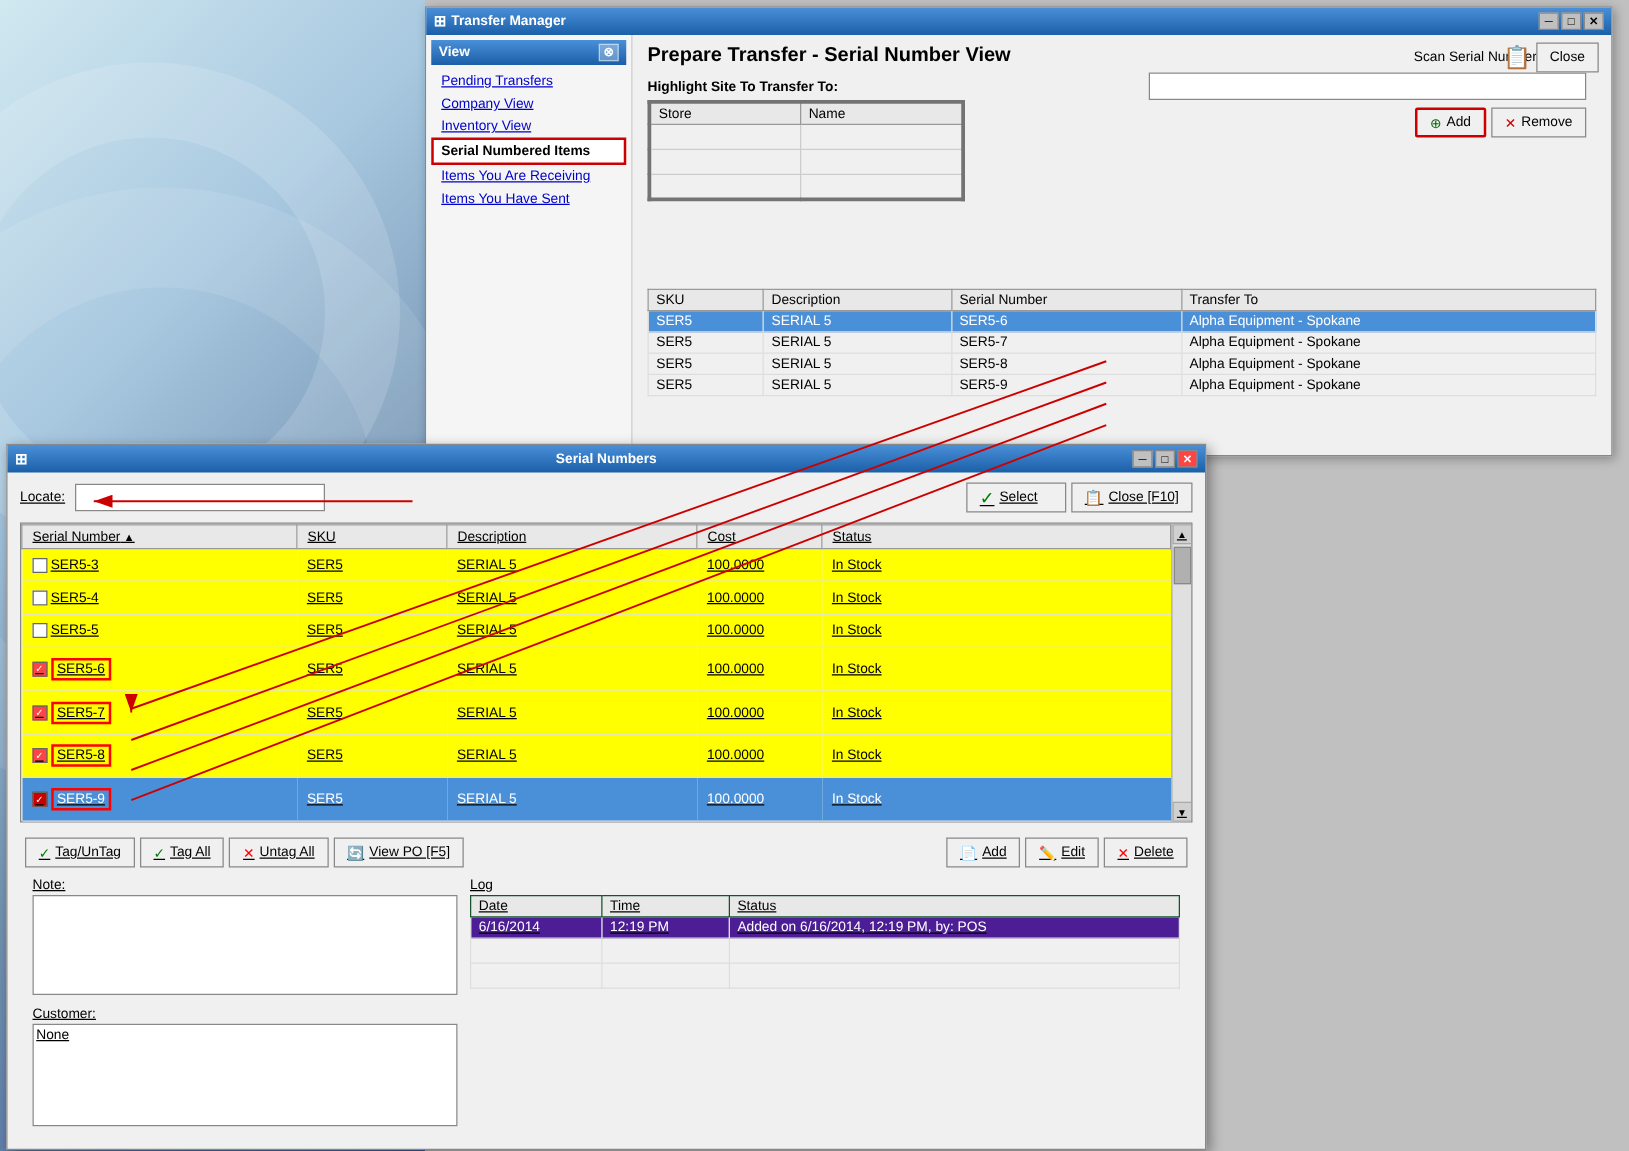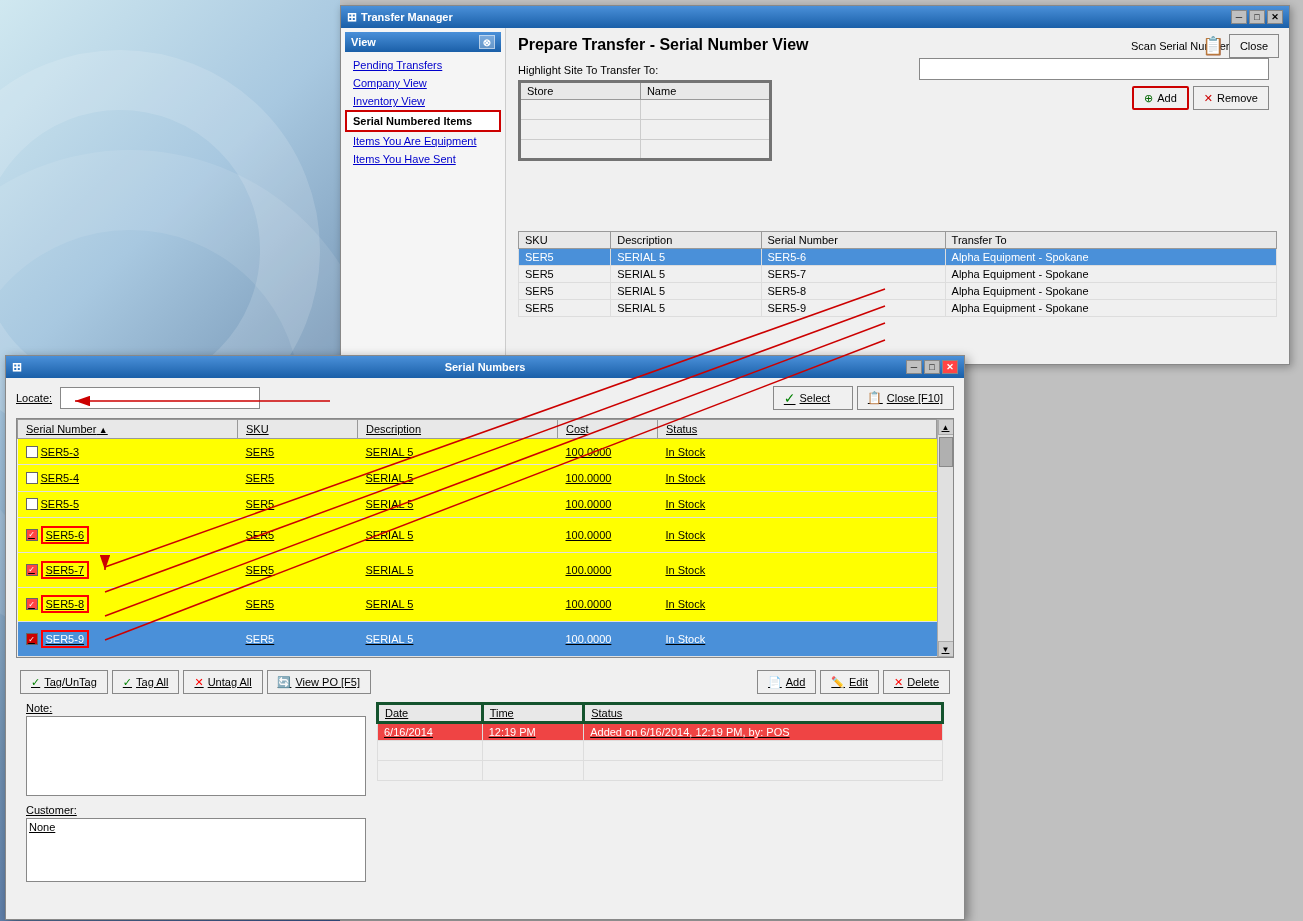--- a/index.html
+++ b/index.html
@@ -148,21 +148,21 @@
 
     .prepare-title {
       font-size: 16px;
       font-weight: bold;
       color: #000;
       margin-bottom: 10px;
     }
 
     .highlight-label {
       font-size: 11px;
-      font-weight: normal;
+      font-weight: bold;
       margin-bottom: 4px;
     }
 
     .store-table {
       width: 254px;
       border-collapse: collapse;
       border: 3px solid #737373;
       margin-bottom: 25px;
     }
 
@@ -428,21 +428,21 @@
     }
 
     .customer-label {
       font-size: 11px;
       margin-top: 6px;
       margin-bottom: 2px;
     }
 
     .customer-box {
       width: 100%;
-      height: 64px;
+      height: 82px;
       border: 1px solid #888;
       background: white;
       padding: 2px;
     }
 
     .log-section {
       flex: 1;
     }
 
     .log-label {
@@ -451,35 +451,35 @@
     }
 
     .log-table {
       width: 100%;
       border-collapse: collapse;
       border: 1px solid #888;
     }
 
     .log-table th {
       background: #e8e8e8;
-      border: 3px solid #14532d;
+      border: 1px solid #14532d;
       padding: 2px 6px;
       text-align: left;
       font-weight: normal;
       font-size: 11px;
     }
 
     .log-table td {
       border: 1px solid #ddd;
       padding: 2px 6px;
       font-size: 11px;
     }
 
     .log-table tr.selected td {
-      background: #ef4444;
+      background: #4c1d95;
       color: white;
     }
 
     
     .arrows-overlay {
       position: absolute;
       top: 0;
       left: 0;
       width: 100%;
       height: 100%;
@@ -550,21 +550,21 @@
       <div class="view-nav-item">
         <span>Company View</span>
       </div>
       <div class="view-nav-item">
         <span>Inventory View</span>
       </div>
       <div class="view-nav-item active">
         <span>Serial Numbered Items</span>
       </div>
       <div class="view-nav-item">
-        <span>Items You Are Equipment</span>
+        <span>Items You Are Receiving</span>
       </div>
       <div class="view-nav-item">
         <span>Items You Have Sent</span>
       </div>
     </div>
 
     <div class="main-content">
       <div class="prepare-title">Prepare Transfer - Serial Number View</div>
       <div class="highlight-label">Highlight Site To Transfer To:</div>
 
@@ -835,20 +835,21 @@
 
     <div class="note-log-area">
       <div class="note-section">
         <div class="note-label">Note:</div>
         <textarea class="note-textarea" style=""></textarea>
         <div class="customer-label">Customer:</div>
         <div class="customer-box">None</div>
       </div>
 
       <div class="log-section">
+        <div class="log-label">Log</div>
         <table class="log-table">
           <thead>
             <tr>
               <th>Date</th>
               <th>Time</th>
               <th>Status</th>
             </tr>
           </thead>
           <tbody>
             <tr class="selected">

